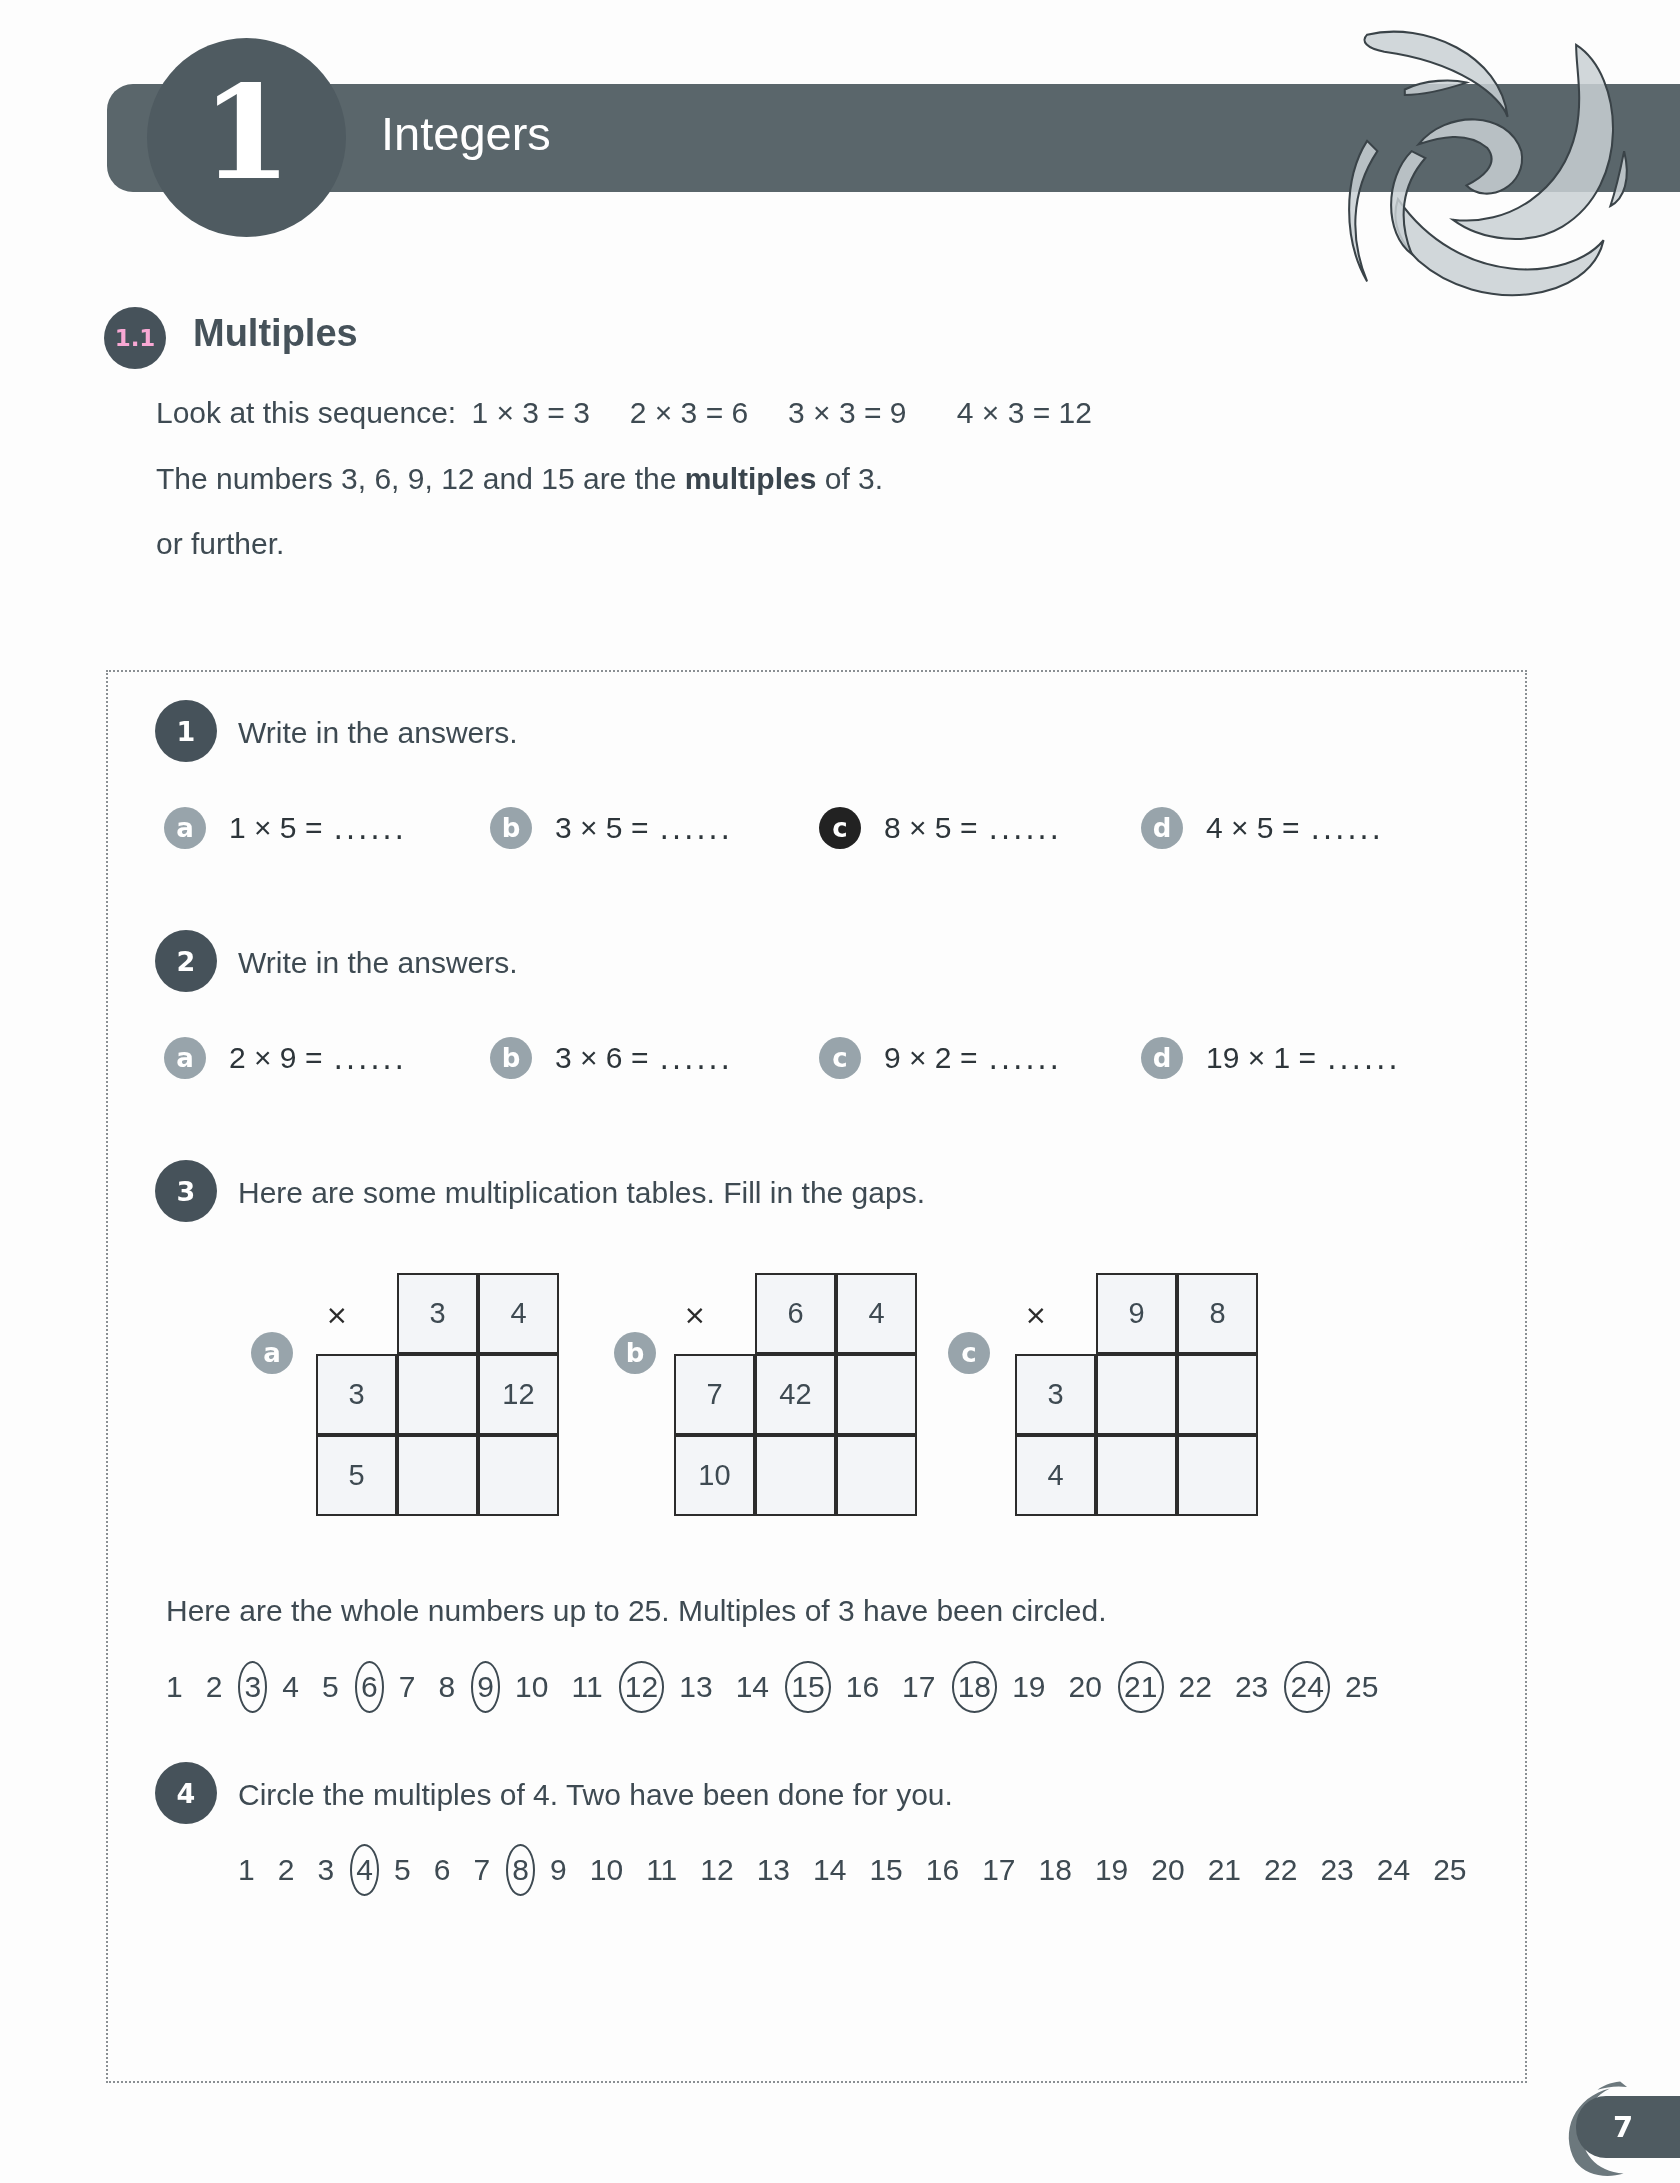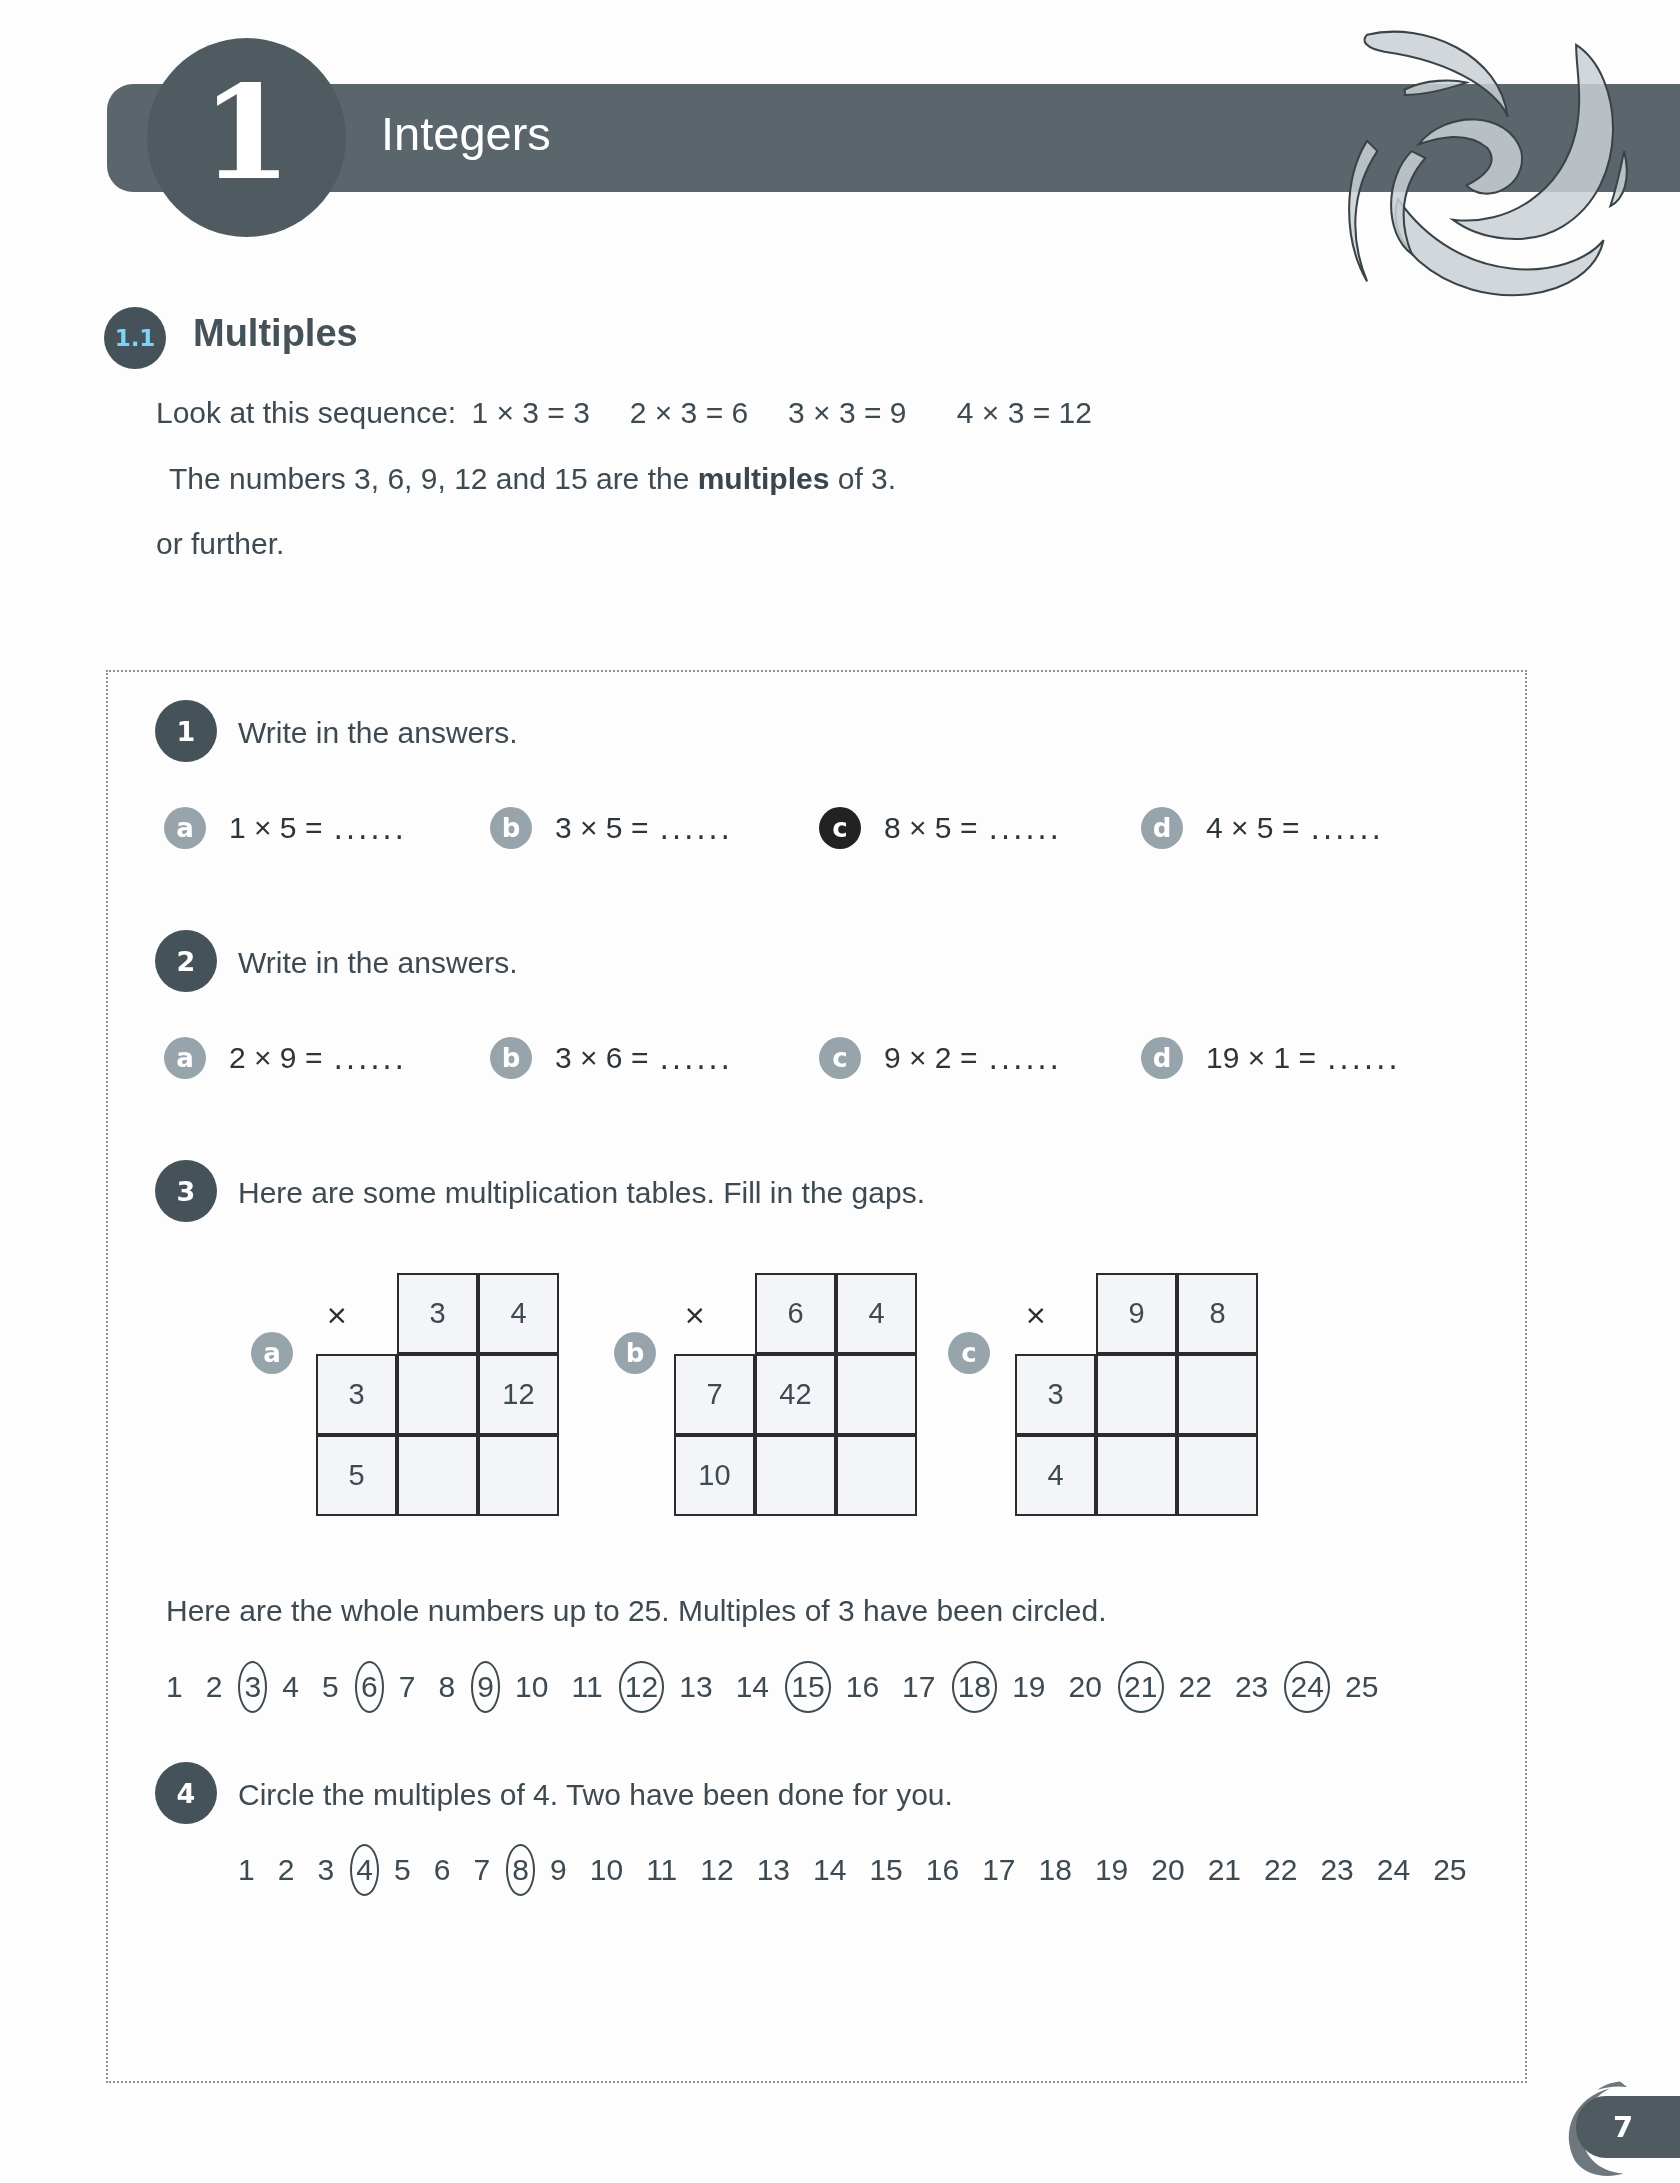--- a/index.html
+++ b/index.html
@@ -27,21 +27,21 @@
   }
   .chapter-title {
     left: 381px; top: 110px; color: #fff; font-size: 47px; line-height: 1;
     font-family: "Liberation Sans", sans-serif;
   }
   .swirl { left: 1302px; top: 13.7px; width: 379px; height: 288px; }
 
   
   .section-badge {
     left: 104px; top: 307px; width: 62px; height: 62px; border-radius: 50%;
-    background: #46525a; color: #7dd3fc; font-weight: bold; font-size: 23px;
+    background: #46525a; color: #f9a8d4; font-weight: bold; font-size: 23px;
     display: flex; align-items: center; justify-content: center;
   }
   .section-title {
     left: 193px; top: 312px; font-size: 38px; font-weight: bold; color: #46525a;
     font-family: "Liberation Sans", sans-serif;
   }
   .intro { left: 156px; font-size: 30px; line-height: 41px; color: #3e4a52;
     font-family: "Liberation Sans", sans-serif; }
   .intro b { color: #3a454d; }
 
@@ -120,21 +120,21 @@
 <div class="abs section-badge">1.1</div>
 <div class="abs section-title">Multiples</div>
 
 <div class="abs intro" style="top:392px;">
   <span>Look at this sequence:</span>
   <span style="margin-left:6.9px">1 × 3 = 3</span>
   <span style="margin-left:31.5px">2 × 3 = 6</span>
   <span style="margin-left:31.5px">3 × 3 = 9</span>
   <span style="margin-left:42px">4 × 3 = 12</span>
 </div>
-<div class="abs intro" style="top:458px;margin-left:13px;">
+<div class="abs intro" style="top:458px;">
   <span>The numbers 3, 6, 9, 12 and 15 are the</span>
   <b>multiples</b>
   <span>of 3.</span>
 </div>
 <div class="abs intro" style="top:523px;">
   <div>or further.</div>
 </div>
 
 <div class="abs ex-box"></div>
 

